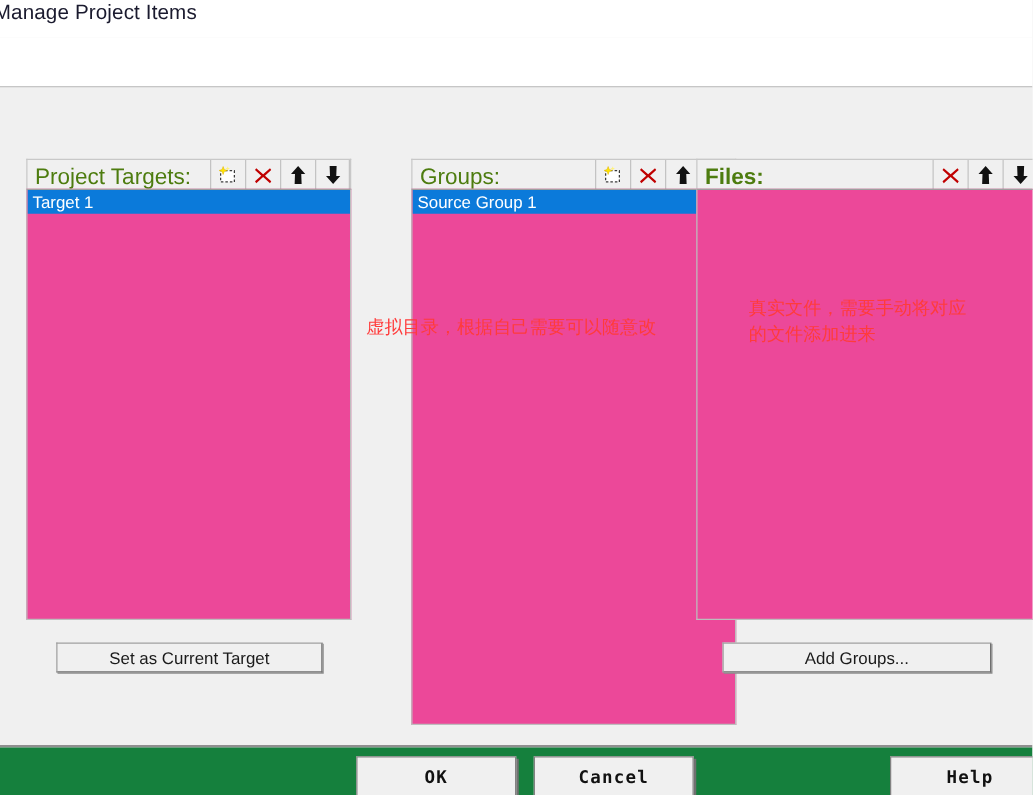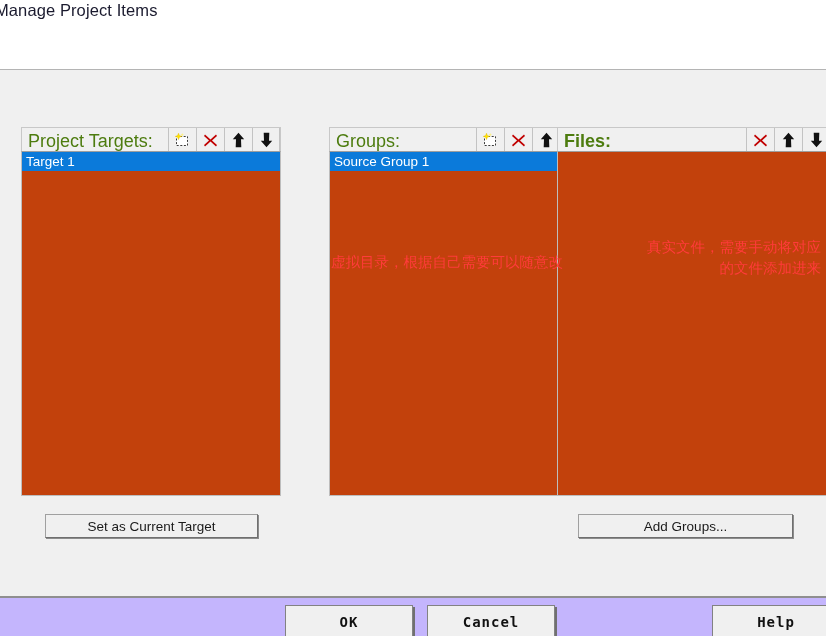--- a/index.html
+++ b/index.html
@@ -134,21 +134,21 @@
     justify-content: center;
     cursor: pointer;
   }
   .tbtn:last-child {
     border-right: 1px solid #c3c3c3;
   }
   .tbtn svg { display: block; }
 
   .listbox {
     position: relative;
-    background: #c2410c;
+    background: #ec4899;
     border: 1px solid #bdbdbd;
     border-top: 1px solid #9e9e9e;
     box-sizing: border-box;
     overflow: hidden;
   }
   .list-item {
     height: 19px;
     line-height: 19px;
     font-size: 13.5px;
     color: #000;
@@ -164,21 +164,20 @@
 
   
   .annotation {
     position: absolute;
     color: #ff3b3b;
     font-size: 14.5px;
     line-height: 21px;
     font-family: "Liberation Sans", sans-serif;
     white-space: pre-line;
     pointer-events: none;
-    text-align: right;
   }
 
   
   .pushbtn {
     position: absolute;
     background: #f0f0f0;
     border: 1px solid #a0a0a0;
     border-right-color: #6f6f6f;
     border-bottom-color: #6f6f6f;
     box-shadow: 1px 1px 0 #8c8c8c;
@@ -200,21 +199,21 @@
     width: 826px;
     height: 2px;
     background: #8f8f8f;
   }
   .footer {
     position: absolute;
     left: 0;
     top: 598px;
     width: 826px;
     height: 38px;
-    background: #c4b5fd;
+    background: #15803d;
   }
   .footbtn {
     position: absolute;
     top: 7px;
     height: 34px;
     background: #f0f0f0;
     border: 1px solid #828282;
     box-shadow: 2px 2px 0 #707070;
     box-sizing: border-box;
     font-family: "DejaVu Sans Mono", "Liberation Mono", monospace;
@@ -312,21 +311,21 @@
               <path d="M7.5 0.8 L13.2 7.2 L10.0 7.2 L10.3 15.2 L4.7 15.2 L5.0 7.2 L1.8 7.2 Z" fill="#111111"></path>
             </svg>
           </div>
           <div class="tbtn">
             <svg width="15" height="16" viewBox="0 0 15 16">
               <path d="M7.5 15.2 L13.2 8.8 L10.0 8.8 L10.3 0.8 L4.7 0.8 L5.0 8.8 L1.8 8.8 Z" fill="#111111"></path>
             </svg>
           </div>
         </div>
       </div>
-      <div class="listbox" style="height:345px;">
+      <div class="listbox" style="height:429px;">
         <div class="list-item selected">Source Group 1</div>
       </div>
     </div>
 
     <div class="column" style="left:557px; width:274px;font-weight:bold;">
       <div class="col-header">
         <div class="col-header-label">Files:</div>
         <div class="toolbar">
           <div class="tbtn">
             <svg width="17" height="17" viewBox="0 0 17 17">

